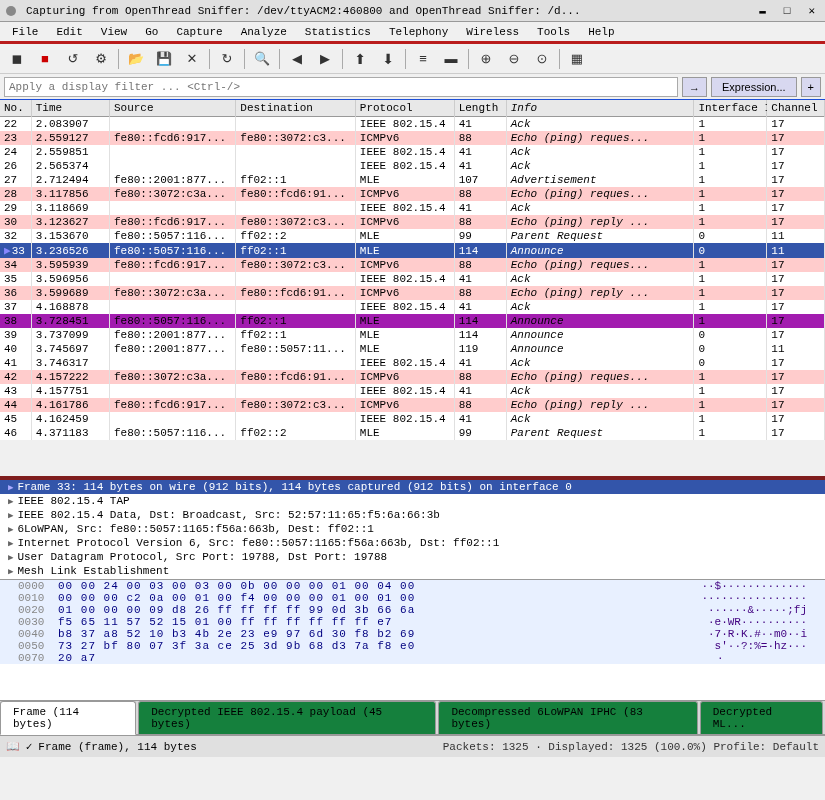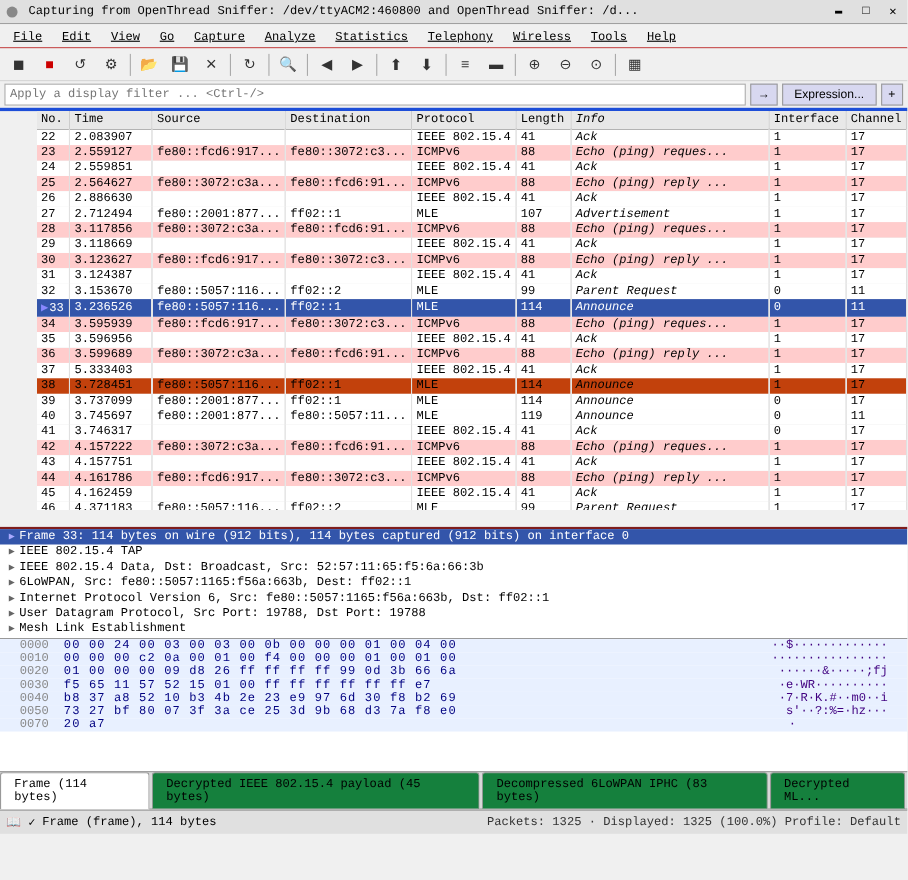--- a/index.html
+++ b/index.html
@@ -13,27 +13,26 @@
       display: flex;
       align-items: center;
       gap: 10px;
       font-size: 11px;
       min-height: 22px;
     }
 
     
     #menu-bar {
       background: #f0f0f0;
-      border-bottom: 1px solid #b91c1c;
-      display: flex;
-      align-items: flex-end;
+      border-bottom: 3px solid #b91c1c;
+      display: flex;
+      align-items: center;
       padding: 1px 4px;
       min-height: 22px;
       gap: 2px;
-      text-decoration: underline;
     }
     .menu-item {
       padding: 2px 8px;
       cursor: pointer;
       font-size: 11px;
       border-radius: 2px;
     }
 
     
     #toolbar {
@@ -54,21 +53,21 @@
       font-size: 13px;
       background: transparent;
       color: #333;
     }
     .tool-btn.red { color: #cc0000; }
     .tool-separator { width: 1px; height: 20px; background: #aaa; margin: 0 2px; }
 
     
     #filter-bar {
       background: #f0f0f0;
-      border-bottom: 3px solid #1d4ed8;
+      border-bottom: 1px solid #1d4ed8;
       display: flex;
       align-items: center;
       padding: 2px 4px;
       gap: 4px;
       min-height: 26px;
     }
     #filter-input {
       flex: 1;
       height: 20px;
       border: 1px solid #aaa;
@@ -101,22 +100,21 @@
       cursor: pointer;
       height: 20px;
     }
 
     
     #packet-table-wrapper {
       flex: 0 0 380px;
       overflow: hidden;
       display: flex;
       flex-direction: column;
-      border-bottom: 2px solid #7f1d1d;
-      align-items: flex-end;
+      border-bottom: 4px solid #7f1d1d;
     }
     #packet-table {
       width: 100%;
       border-collapse: collapse;
       font-size: 11px;
       font-family: 'Courier New', monospace;
     }
     #packet-table thead tr {
       background: #e8e8e8;
       border-bottom: 1px solid #999;
@@ -136,21 +134,21 @@
     #packet-table tbody td {
       padding: 1px 4px;
       border-right: 1px solid #e0e0e0;
       white-space: nowrap;
       overflow: hidden;
       max-width: 150px;
       text-overflow: ellipsis;
     }
     .row-normal { background: #fff; }
     .row-pink { background: #ffcccc; }
-    .row-blue { background: #c2410c; color: #000; }
+    .row-blue { background: #a21caf; color: #000; }
     .row-selected { background: #3355aa !important; color: #fff !important; }
 
     
     #packet-detail {
       flex: 0 0 100px;
       overflow-y: auto;
       background: #fff;
       border-bottom: 1px solid #999;
       font-size: 11px;
       font-family: 'Courier New', monospace;
@@ -340,34 +338,23 @@
             <td class="no-col">24</td>
             <td class="time-col">2.559851</td>
             <td class="src-col"></td>
             <td class="dst-col"></td>
             <td class="proto-col">IEEE 802.15.4</td>
             <td class="len-col">41</td>
             <td class="info-col">Ack</td>
             <td class="iface-col">1</td>
             <td class="chan-col">17</td>
           </tr>
-          <tr class="row-pink">
-            <td class="no-col">25</td>
-            <td class="time-col">2.564627</td>
-            <td class="src-col">fe80::3072:c3a...</td>
-            <td class="dst-col">fe80::fcd6:91...</td>
-            <td class="proto-col">ICMPv6</td>
-            <td class="len-col">88</td>
-            <td class="info-col">Echo (ping) reply ...</td>
-            <td class="iface-col">1</td>
-            <td class="chan-col">17</td>
-          </tr>
           <tr class="row-normal">
             <td class="no-col">26</td>
-            <td class="time-col">2.886630</td>
+            <td class="time-col">2.565374</td>
             <td class="src-col"></td>
             <td class="dst-col"></td>
             <td class="proto-col">IEEE 802.15.4</td>
             <td class="len-col">41</td>
             <td class="info-col">Ack</td>
             <td class="iface-col">1</td>
             <td class="chan-col">17</td>
           </tr>
           <tr class="row-normal">
             <td class="no-col">27</td>
@@ -403,31 +390,20 @@
             <td class="chan-col">17</td>
           </tr>
           <tr class="row-pink">
             <td class="no-col">30</td>
             <td class="time-col">3.123627</td>
             <td class="src-col">fe80::fcd6:917...</td>
             <td class="dst-col">fe80::3072:c3...</td>
             <td class="proto-col">ICMPv6</td>
             <td class="len-col">88</td>
             <td class="info-col">Echo (ping) reply ...</td>
-            <td class="iface-col">1</td>
-            <td class="chan-col">17</td>
-          </tr>
-          <tr class="row-normal">
-            <td class="no-col">31</td>
-            <td class="time-col">3.124387</td>
-            <td class="src-col"></td>
-            <td class="dst-col"></td>
-            <td class="proto-col">IEEE 802.15.4</td>
-            <td class="len-col">41</td>
-            <td class="info-col">Ack</td>
             <td class="iface-col">1</td>
             <td class="chan-col">17</td>
           </tr>
           <tr class="row-normal">
             <td class="no-col">32</td>
             <td class="time-col">3.153670</td>
             <td class="src-col">fe80::5057:116...</td>
             <td class="dst-col">ff02::2</td>
             <td class="proto-col">MLE</td>
             <td class="len-col">99</td>
@@ -474,21 +450,21 @@
             <td class="src-col">fe80::3072:c3a...</td>
             <td class="dst-col">fe80::fcd6:91...</td>
             <td class="proto-col">ICMPv6</td>
             <td class="len-col">88</td>
             <td class="info-col">Echo (ping) reply ...</td>
             <td class="iface-col">1</td>
             <td class="chan-col">17</td>
           </tr>
           <tr class="row-normal">
             <td class="no-col">37</td>
-            <td class="time-col">5.333403</td>
+            <td class="time-col">4.168878</td>
             <td class="src-col"></td>
             <td class="dst-col"></td>
             <td class="proto-col">IEEE 802.15.4</td>
             <td class="len-col">41</td>
             <td class="info-col">Ack</td>
             <td class="iface-col">1</td>
             <td class="chan-col">17</td>
           </tr>
           <tr class="row-blue">
             <td class="no-col">38</td>

